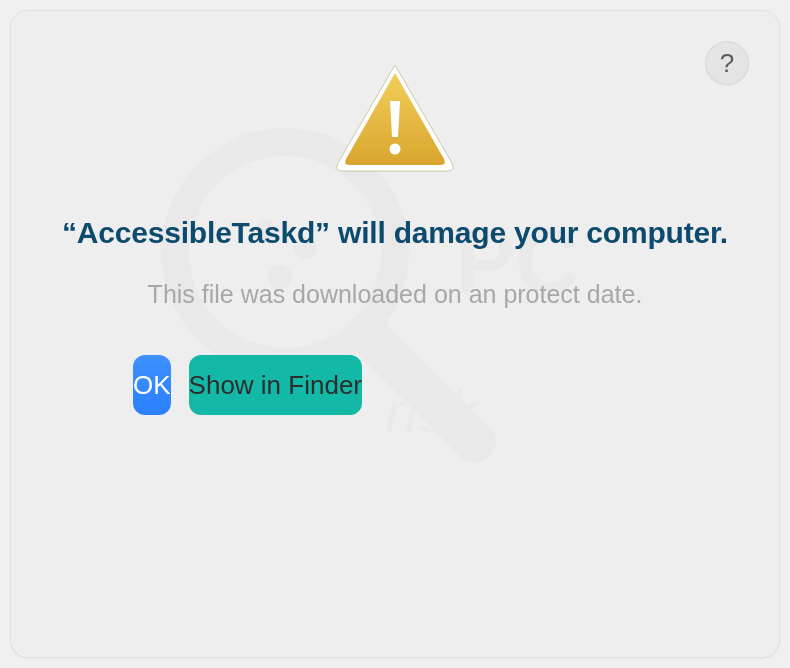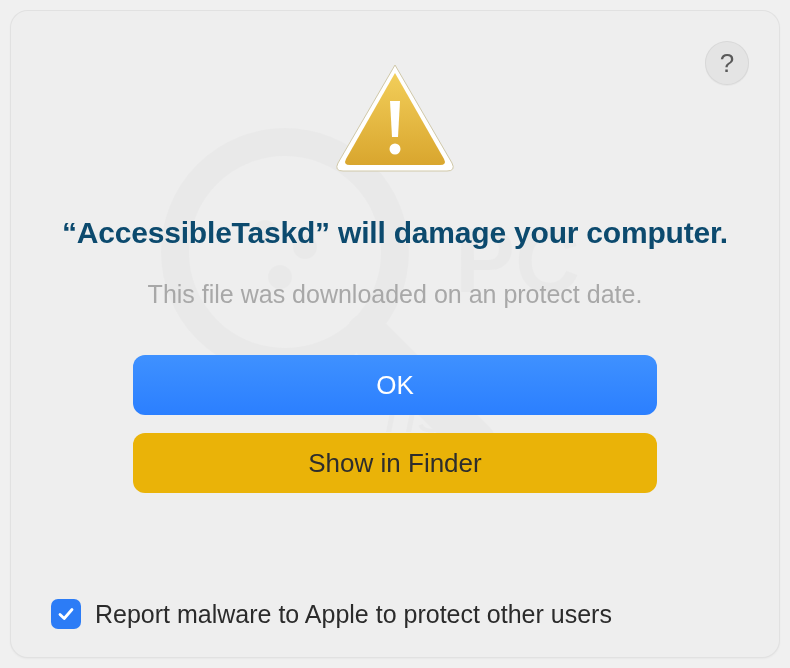--- a/index.html
+++ b/index.html
@@ -62,41 +62,41 @@
     }
     .subtitle {
       font-size: 25px;
       color: #a8a8a8;
       text-align: center;
       margin-bottom: 46px;
     }
     .buttons {
       width: 524px;
       display: flex;
-      flex-direction: column;
+      flex-direction: row;
       gap: 18px;
       margin-bottom: 40px;
     }
     .btn {
       height: 60px;
       border-radius: 12px;
       font-size: 26px;
       border: none;
       cursor: pointer;
       display: flex;
       align-items: center;
       justify-content: center;
     }
     .btn-primary {
       background: linear-gradient(to bottom, #3F91FF, #2B7FFF);
       color: #ffffff;
       font-weight: 500;
     }
     .btn-secondary {
-      background: #eab308;
+      background: #14b8a6;
       color: #2d2d2d;
       font-weight: 400;
     }
     .checkbox-row {
       width: 100%;
       display: flex;
       align-items: center;
       gap: 14px;
       margin-top: auto;
       padding-left: 4px;
@@ -165,21 +165,13 @@
   </div>
 
   <div class="title">“AccessibleTaskd” will damage your computer.</div>
   <div class="subtitle">This file was downloaded on an protect date.</div>
 
   <div class="buttons">
     <button class="btn btn-primary">OK</button>
     <button class="btn btn-secondary">Show in Finder</button>
   </div>
 
-  <div class="checkbox-row">
-    <div class="checkbox-box">
-      <svg width="20" height="20" viewBox="0 0 20 20">
-        <path d="M4 10.5 L8.2 14.5 L16 5.5" fill="none" stroke="#ffffff" stroke-width="2.8" stroke-linecap="round" stroke-linejoin="round"></path>
-      </svg>
-    </div>
-    <span class="checkbox-label">Report malware to Apple to protect other users</span>
-  </div>
 </div>
 
 </body></html>

